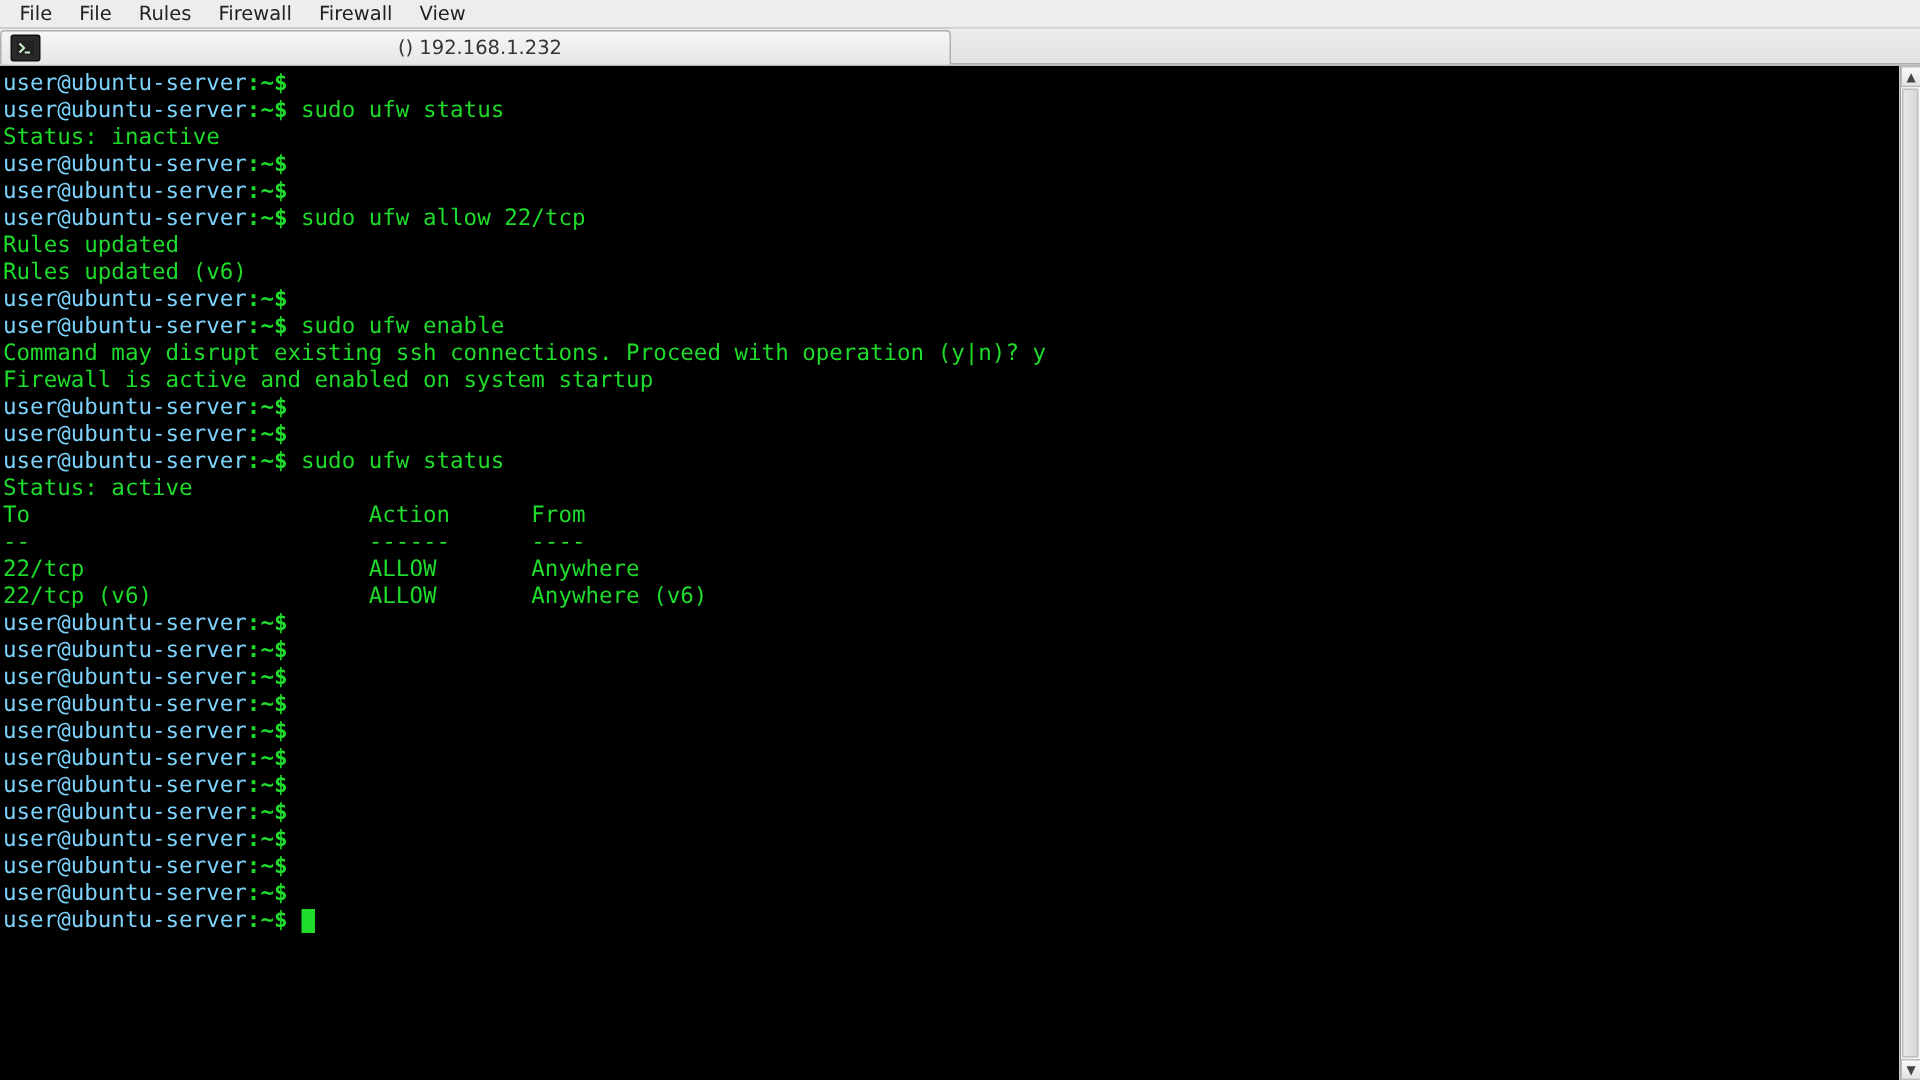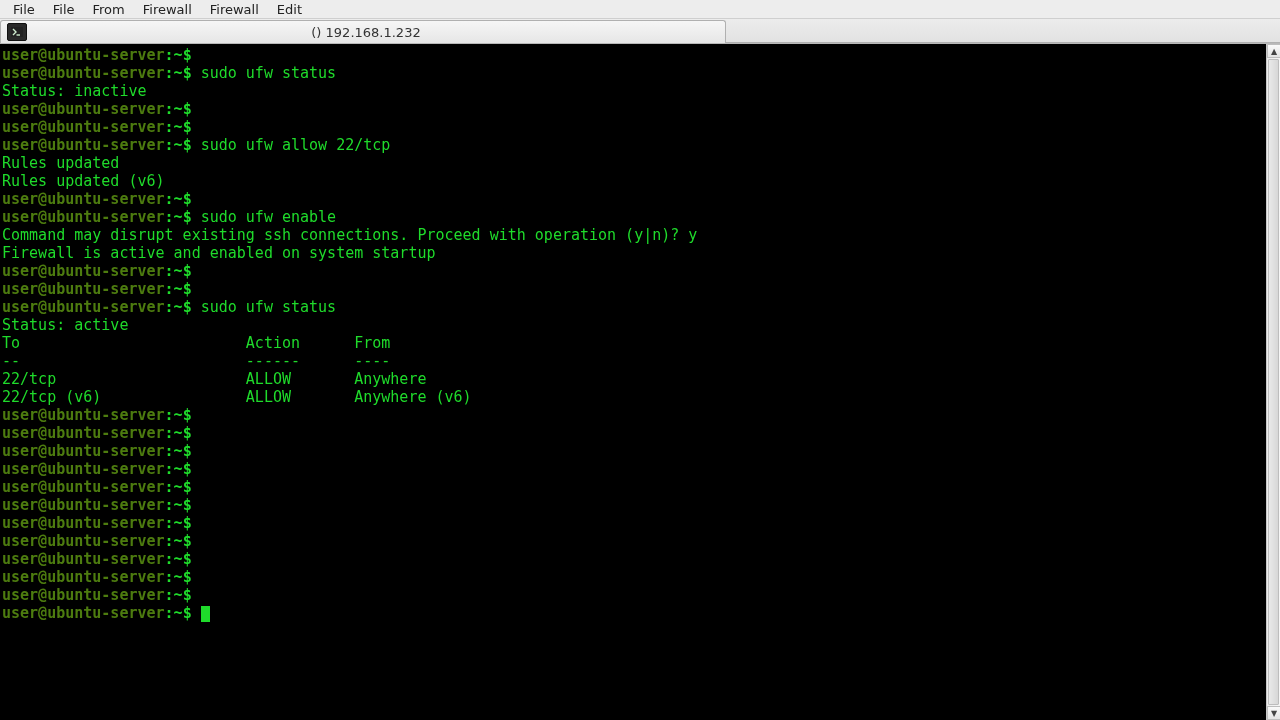--- a/index.html
+++ b/index.html
@@ -27,21 +27,21 @@
   .tabbar {
     background: #ededed;
     height: 25px;
     display: flex;
     align-items: stretch;
     border-bottom: 1px solid #b8b8b8;
   }
   .tab {
     display: flex;
     align-items: center;
-    width: 726px;
+    width: 634px;
     border: 1px solid #b0b0b0;
     border-bottom: none;
     border-top-left-radius: 3px;
     border-top-right-radius: 3px;
     background: linear-gradient(#f6f6f6, #e6e6e6);
     margin-top: 1px;
     position: relative;
   }
   .tab .icon-box {
     width: 20px; height: 18px;
@@ -98,42 +98,42 @@
   }
   .scroll-up { top: 0; }
   .scroll-down { bottom: 0; }
   .scroll-thumb {
     position: absolute;
     left: 1px; right: 1px; top: 15px; bottom: 15px;
     background: linear-gradient(to right, #e9e9e9, #d7d7d7);
     border: 1px solid #bdbdbd;
     border-radius: 1px;
   }
-  .prompt-user { color: #4d7c0f; font-weight: bold; }
+  .prompt-user { color: #7dd3fc; font-weight: normal; }
   .prompt-path { color: #1fdb2b; font-weight: bold; }
   .prompt-sep  { color: #1fdb2b; font-weight: bold; }
   .cmd { color: #1fdb2b; }
   .out { color: #1fdb2b; text-align: right; }
   .cursor {
     display: inline-block;
     width: 9px; height: 16px;
     background: #1fdb2b;
     vertical-align: text-bottom;
   }
 </style>
 </head>
 <body>
 
 <div class="menubar">
   <div class="menu-item">File</div>
   <div class="menu-item">File</div>
-  <div class="menu-item">From</div>
+  <div class="menu-item">Rules</div>
   <div class="menu-item">Firewall</div>
   <div class="menu-item">Firewall</div>
-  <div class="menu-item">Edit</div>
+  <div class="menu-item">View</div>
 </div>
 
 <div class="tabbar">
   <div class="tab">
     <span class="icon-box">
       <svg width="12" height="10" viewBox="0 0 12 10">
         <rect x="0" y="0" width="12" height="10" fill="#222"></rect>
         <path d="M2 2 L5 5 L2 8" stroke="#cfeccf" stroke-width="1.4" fill="none"></path>
         <line x1="5.5" y1="8" x2="9" y2="8" stroke="#cfeccf" stroke-width="1.4"></line>
       </svg>

